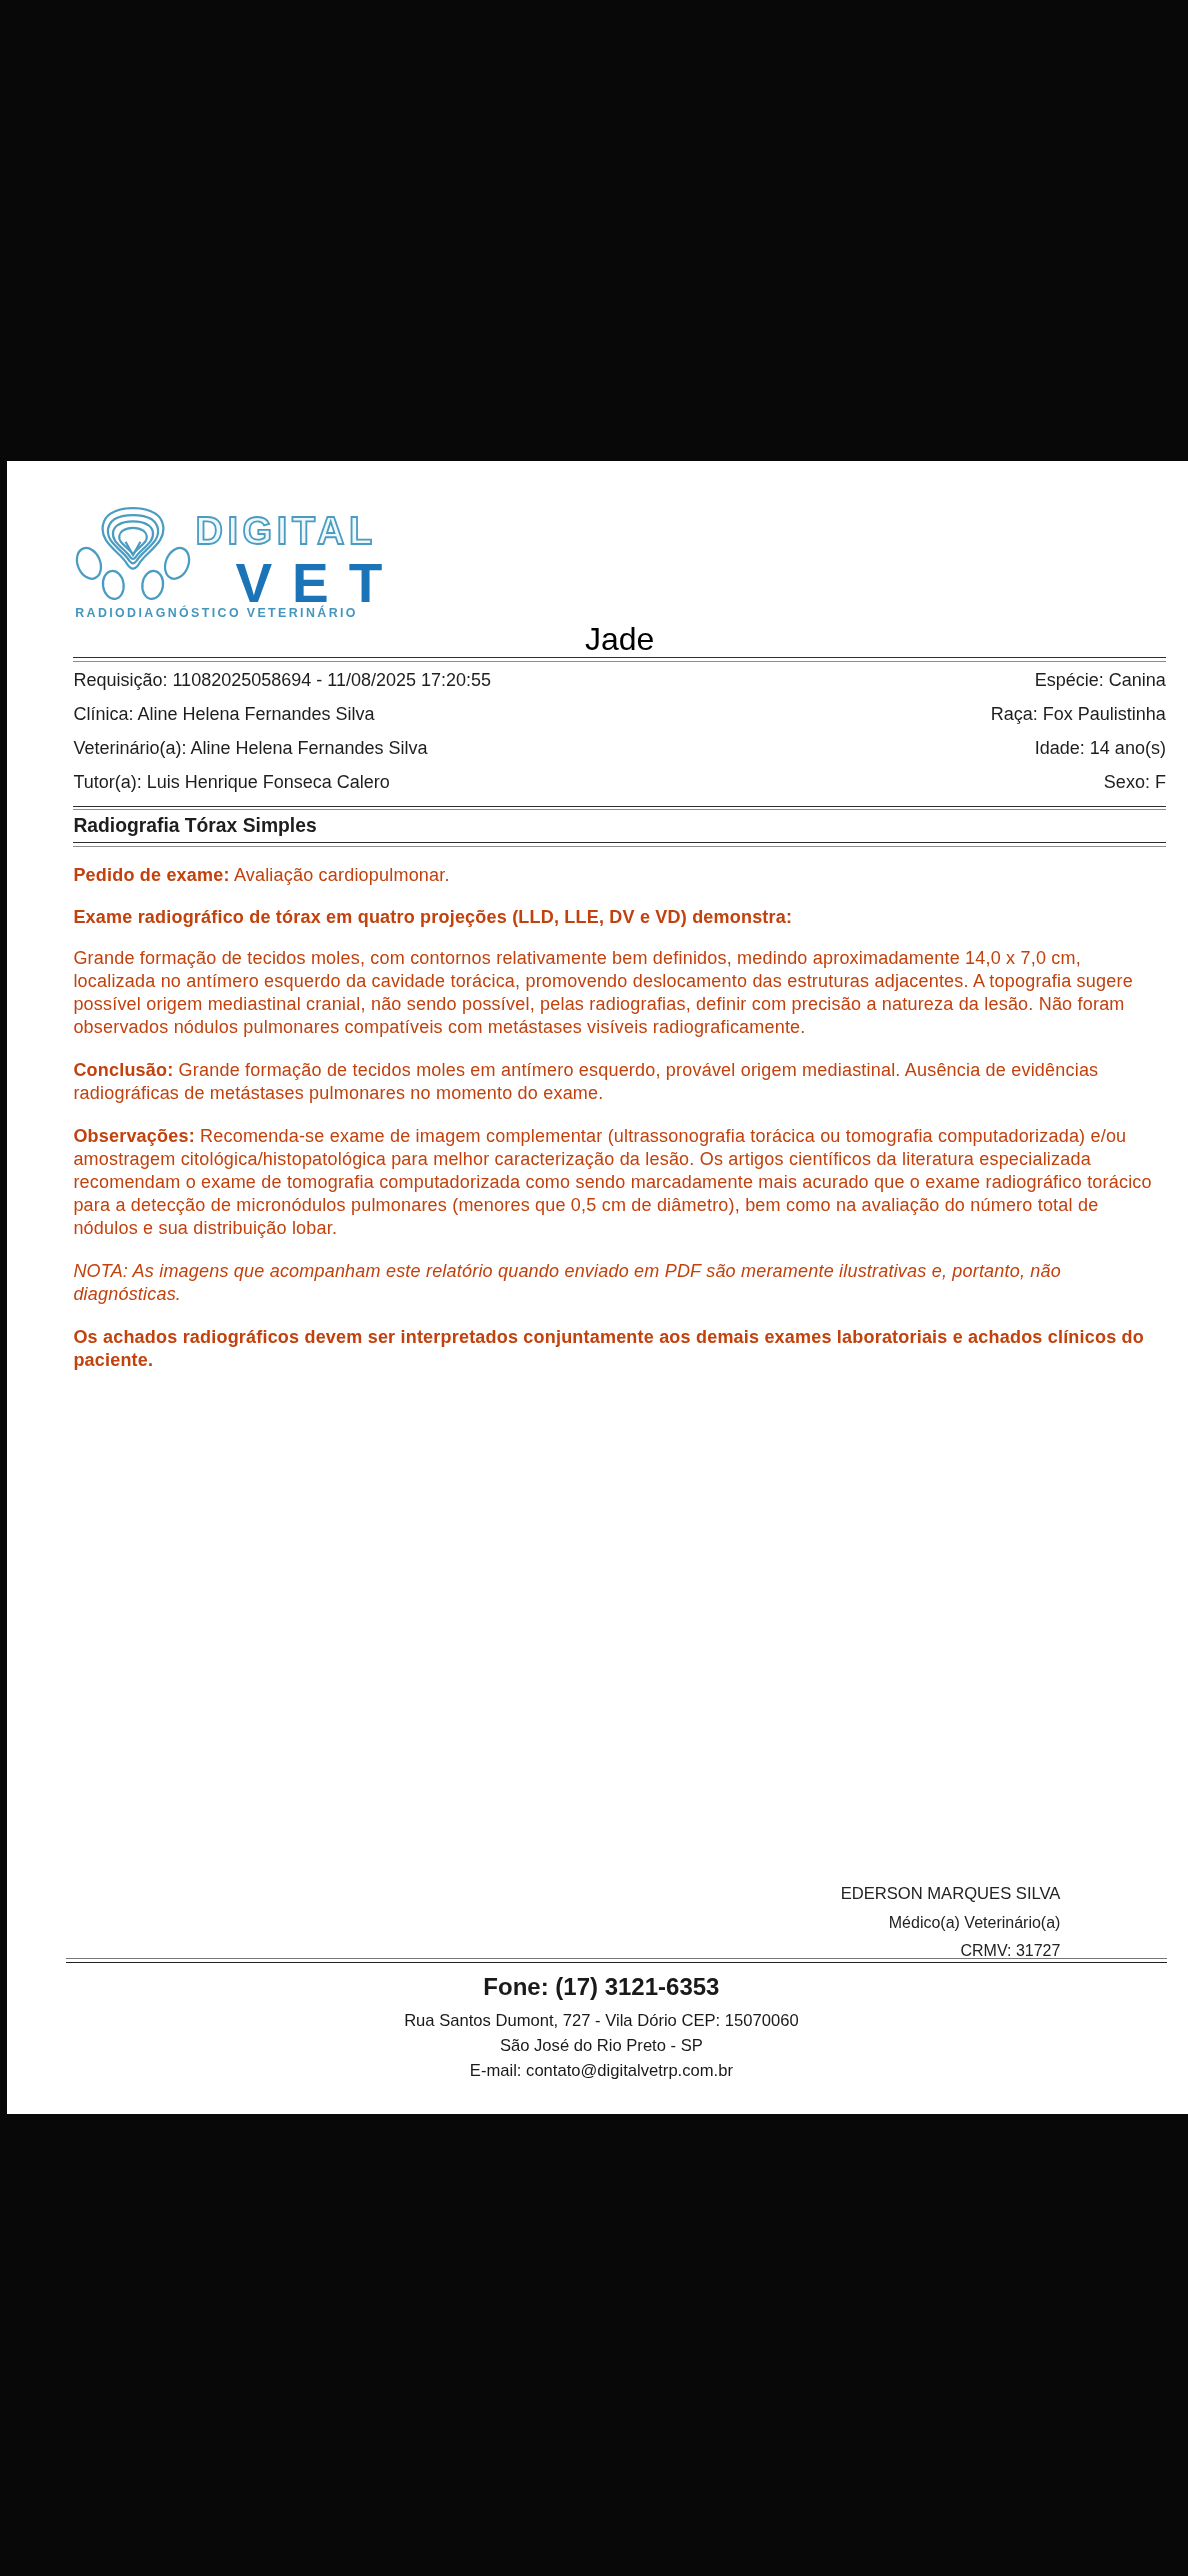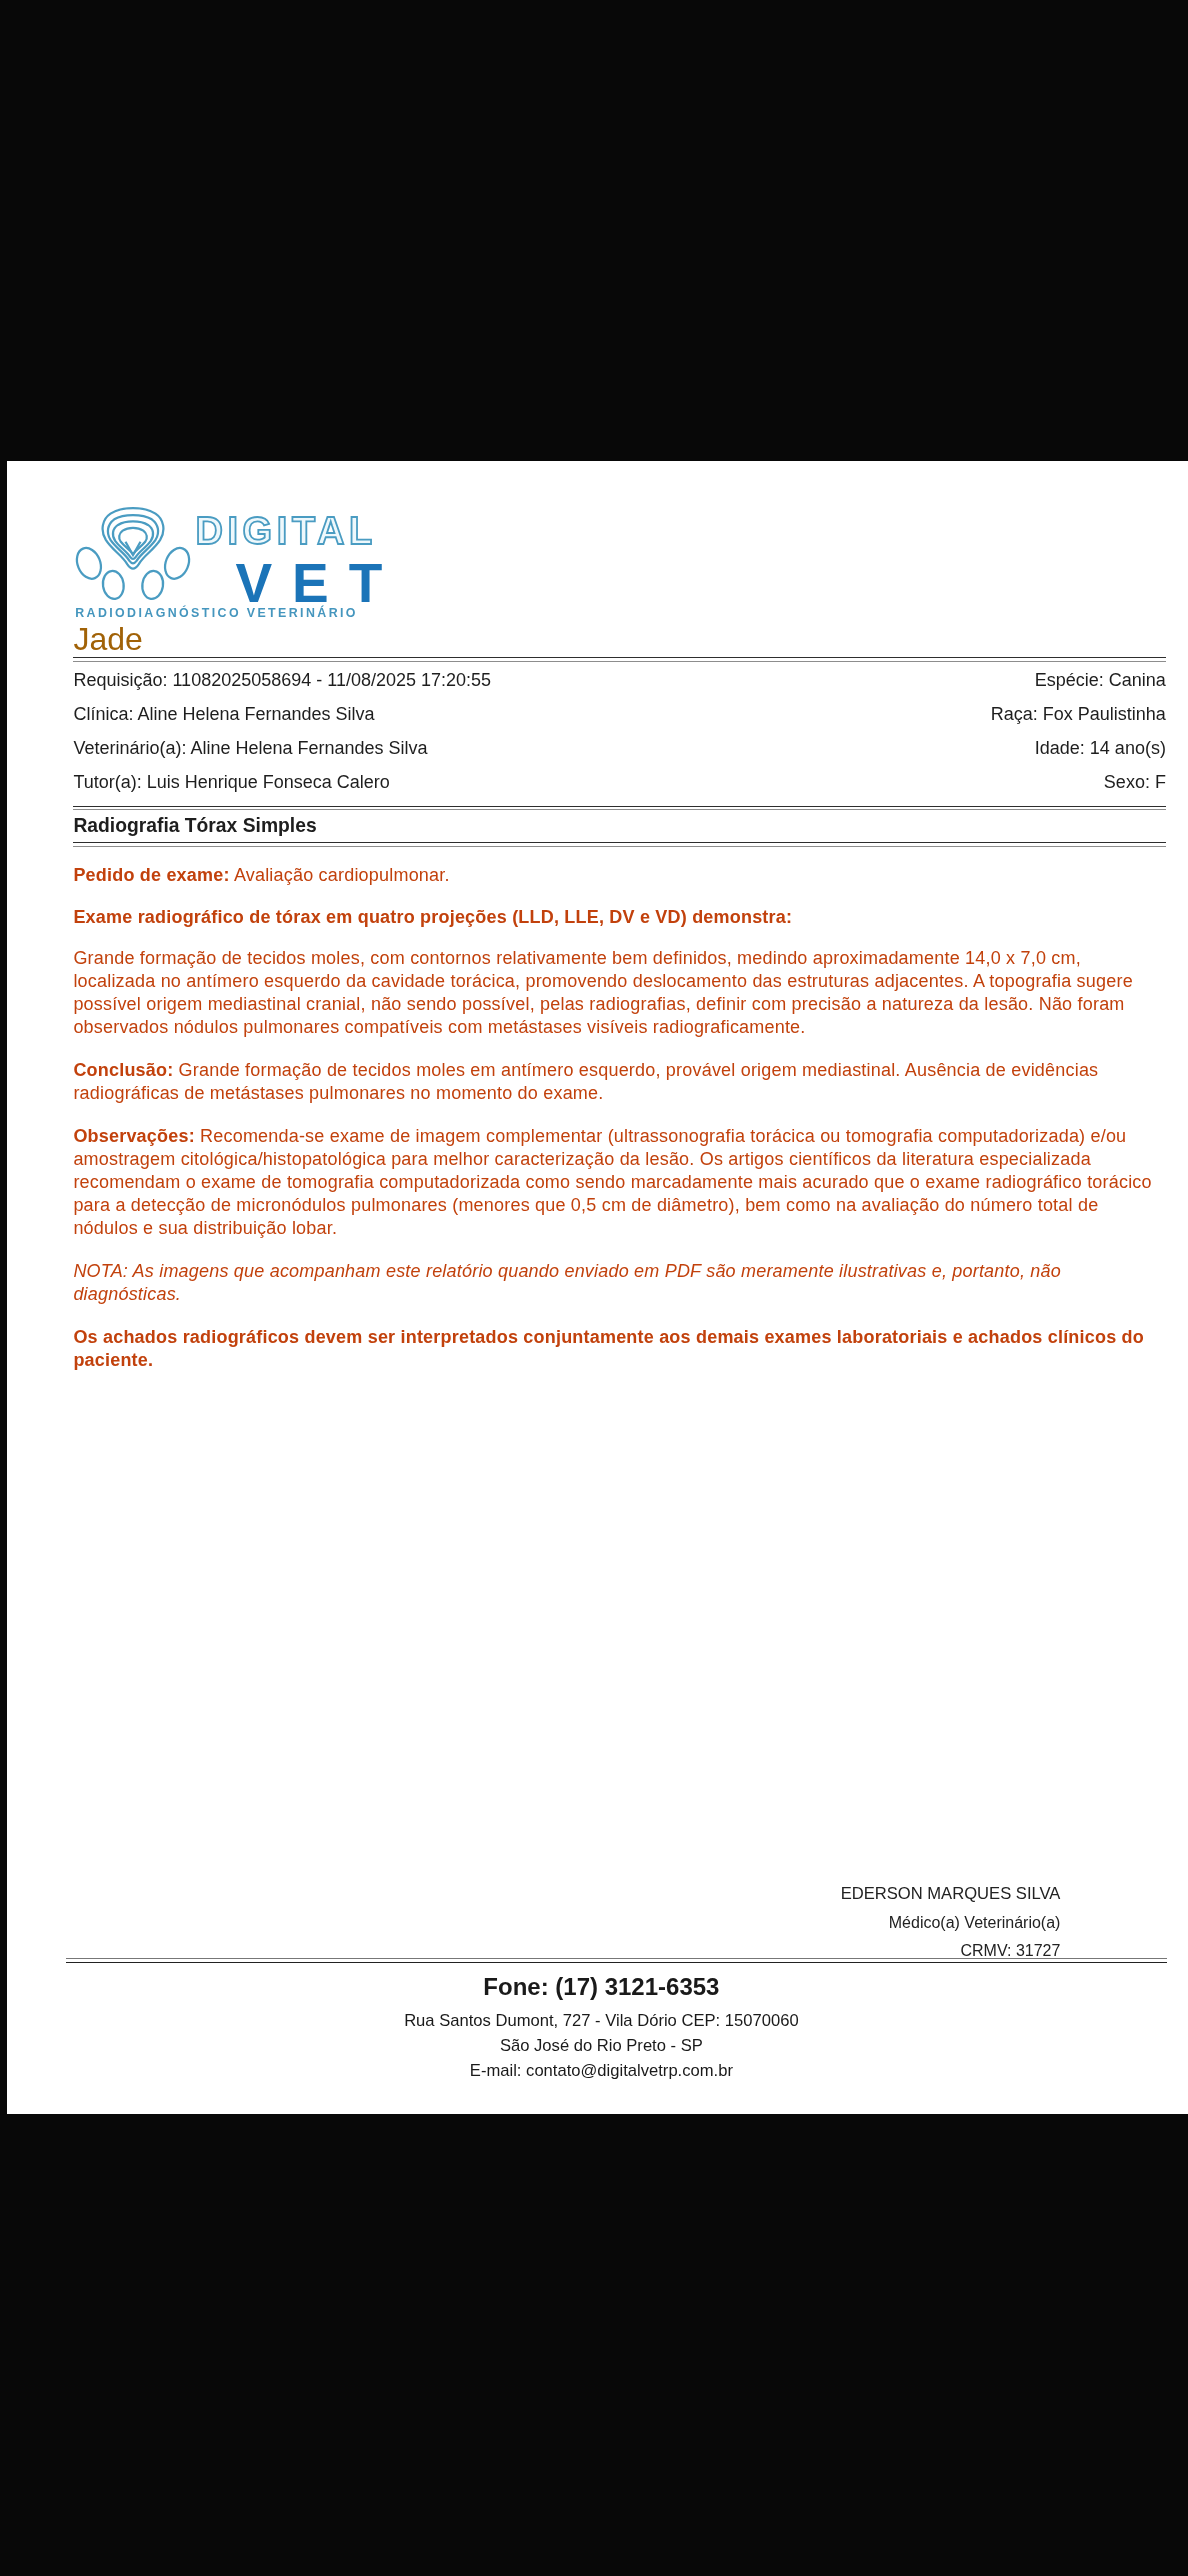--- a/index.html
+++ b/index.html
@@ -36,24 +36,24 @@
     font-size: 55px; font-weight: 800; letter-spacing: 20px;
     color: #1b74b8;
   }
   .logo-tagline {
     position: absolute; left: 1.8px; top: 96px;
     font-size: 12.4px; font-weight: 700; letter-spacing: 2.4px;
     color: #4596be;
   }
   
   .patient-name {
-    text-align: left;
+    text-align: center;
     font-size: 32px; line-height: 35px;
     margin-top: -1.8px;
-    color: #a16207;
+    color: #000000;
   }
   .rule {
     height: 2.8px;
     border-top: 1.8px solid #2e2e2e;
     border-bottom: 0.9px solid #8d8d8d;
     margin: 0;
   }
   .header-rows { padding: 1.8px 0 5.5px; }
   .header-row {
     display: flex; justify-content: space-between; align-items: baseline;

